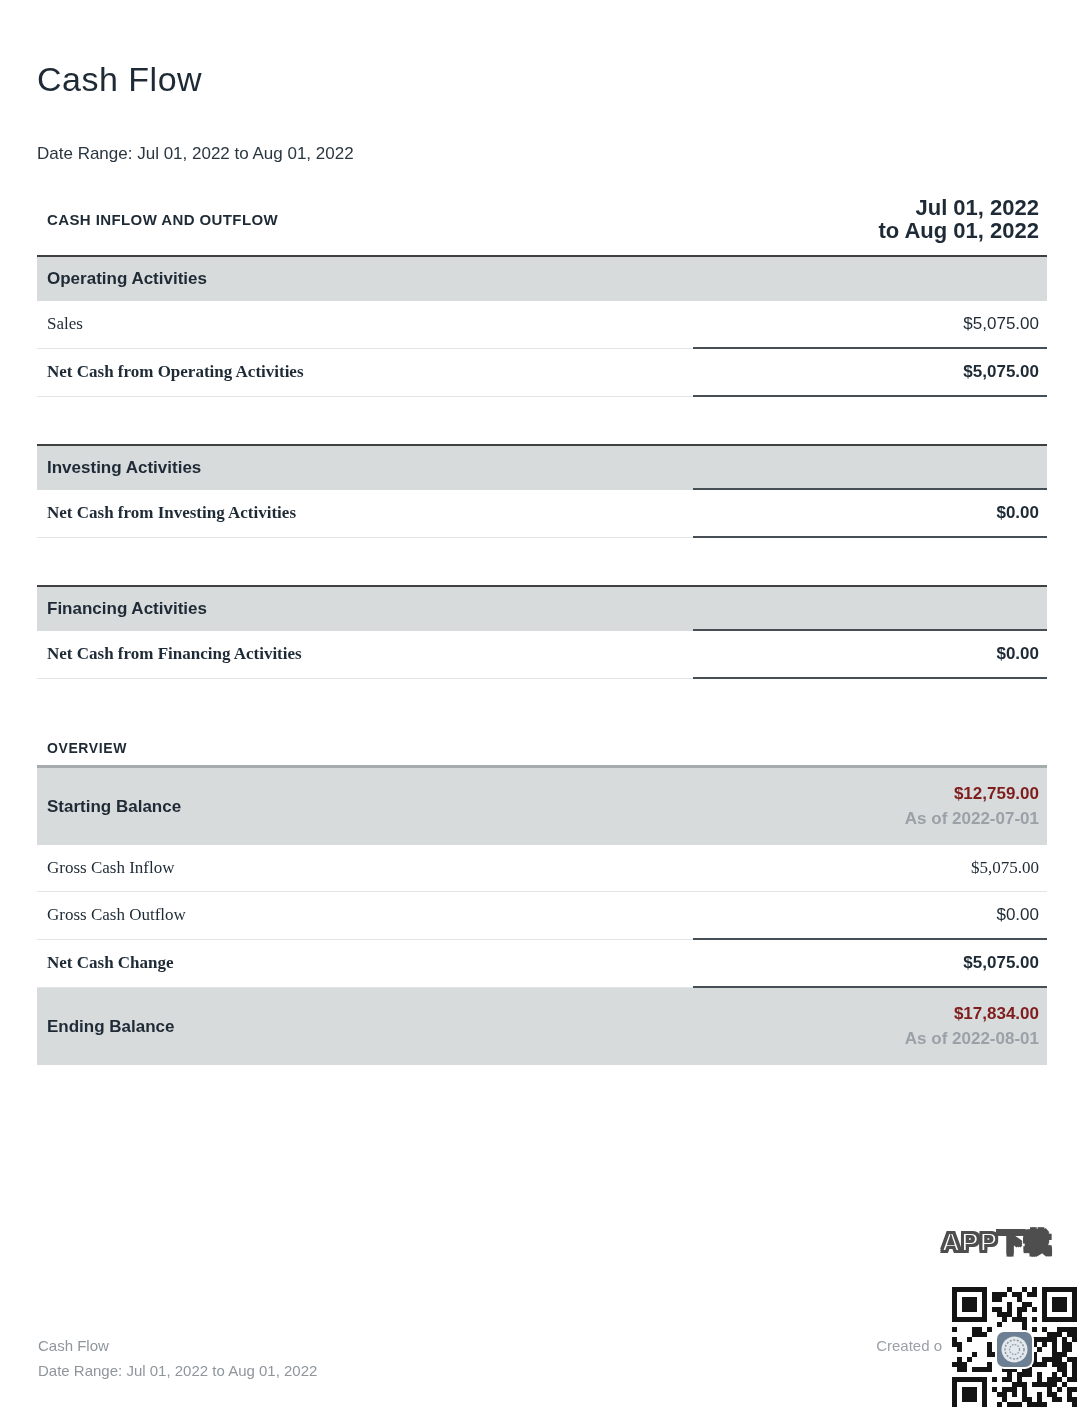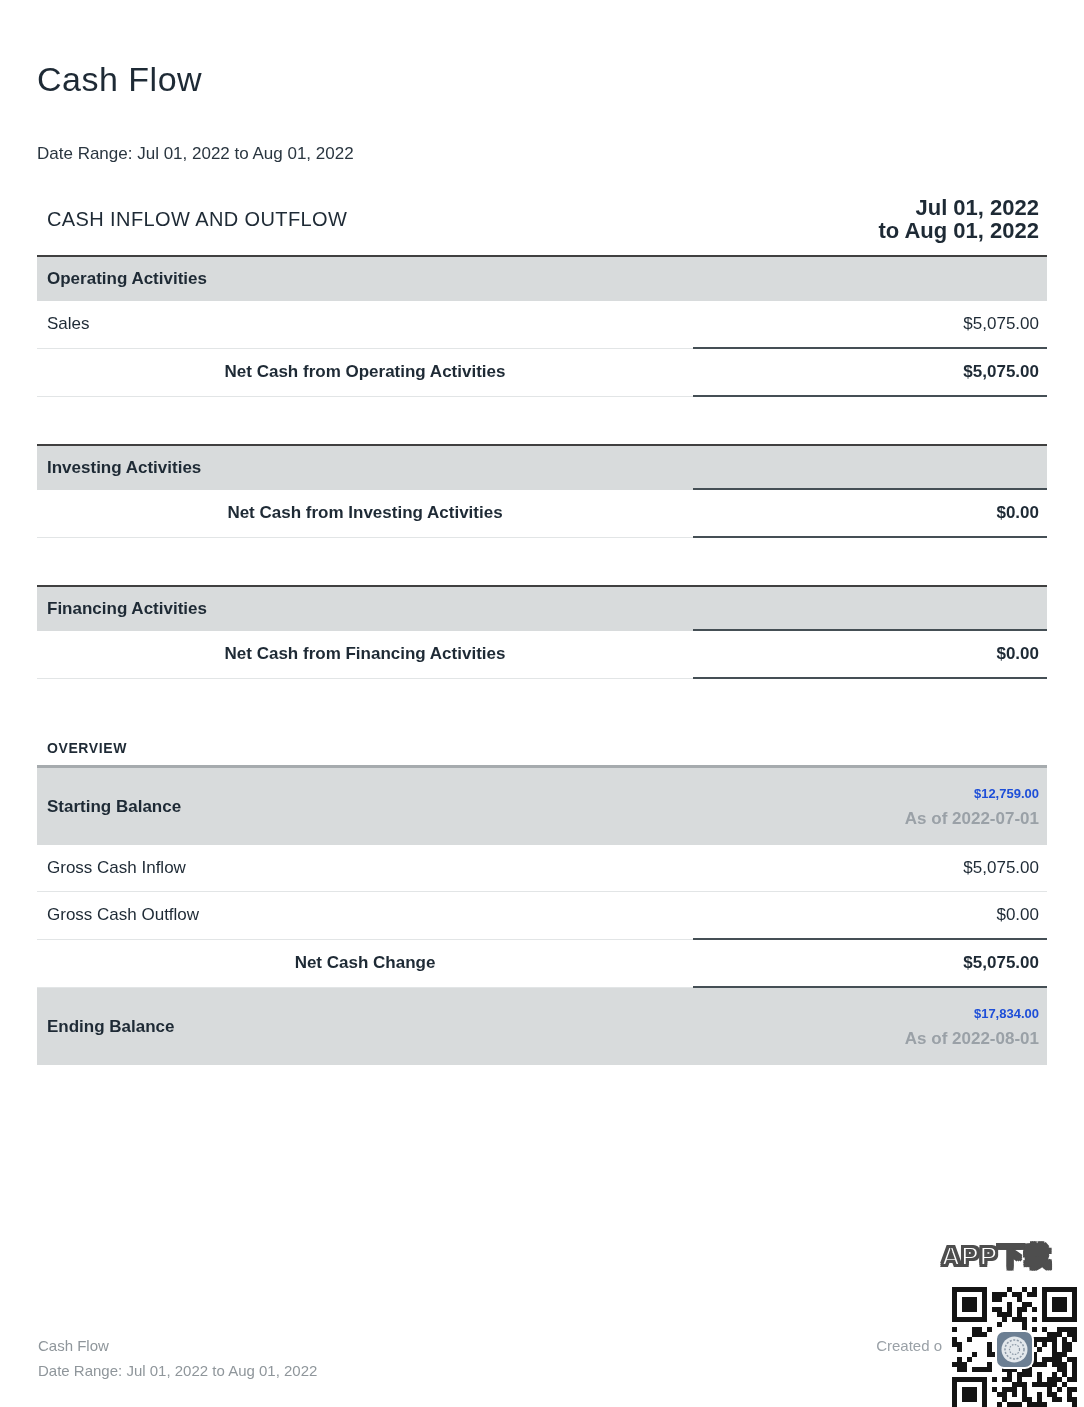--- a/index.html
+++ b/index.html
@@ -8,57 +8,57 @@
   .page {
     position:relative; width:1084px; height:1407px; background:#ffffff;
     overflow:hidden; margin:12px auto;
   }
   .content { padding:0 37px; }
   h1.title { margin-top:48px; font-size:34px; font-weight:400; letter-spacing:0.5px; color:#1e2a35; }
   .date-range { margin-top:45px; font-size:17px; color:#2a3640; }
 
   
   .tbl-header { margin-top:32px; display:flex; align-items:center; padding-bottom:13px; }
-  .tbl-header .left { flex:1; font-size:20px; font-weight:400; letter-spacing:0.4px; padding-left:10px; }
+  .tbl-header .left { flex:1; font-size:15px; font-weight:700; letter-spacing:0.4px; padding-left:10px; }
   .tbl-header .right { width:354px; text-align:right; font-size:22px; font-weight:700; line-height:23px; padding-right:8px; }
 
   
   .row { display:flex; }
   .cell { font-size:17px; }
   .cell.label { flex:1; padding:13px 10px; }
   .cell.value { width:354px; padding:13px 8px; text-align:right; }
-  .bold { font-weight:700;text-align:center; }
-  .b-light { border-bottom:1px solid #e2e5e6; }
+  .bold { font-weight:700; }
+  .b-light { border-bottom:1px solid #e2e5e6;font-family:Liberation Serif, serif; }
   .b-dark  { border-bottom:2px solid #454f55; }
 
   .section-bar { background:#d8dbdc; border-top:2px solid #404040; }
   .section-bar .cell.label { padding:12px 10px; font-weight:700; }
   .section-bar .cell.value { padding:12px 8px; }
   .section { margin-top:0; }
   .section + .section { margin-top:47px; }
 
   
   .overview-heading { margin-top:61px; font-size:14px; font-weight:700; letter-spacing:0.6px; padding-left:10px; }
   .overview { margin-top:9px; }
   .balance-row { display:flex; background:#d8dbdc; }
   .balance-row.first { border-top:3px solid #a6abae; }
   .balance-row .cell.label { display:flex; align-items:center; font-weight:700; padding:14px 10px; }
   .balance-row .cell.value { padding:13px 8px 14px; }
-  .balance-row .amount { font-weight:700; font-size:13px; line-height:25px; color:#1d4ed8; }
+  .balance-row .amount { font-weight:700; font-size:17px; line-height:25px; color:#7f1d1d; }
   .balance-row .asof { font-weight:700; font-size:17px; line-height:25px; color:#9aa1a7; }
 
   
   .footer-left { position:absolute; left:38px; bottom:36px; font-size:15px; color:#8f969b; line-height:25px; }
   .footer-created { position:absolute; right:142px; bottom:65px; font-size:15px; color:#9aa1a7; white-space:nowrap; }
 
   
   .qr-wrap { position:absolute; right:0; bottom:0; width:139px; height:139px; background:#ffffff;
              display:flex; align-items:center; justify-content:center; }
   .qr-caption {
-    position:absolute; right:32px; bottom:145px; font-size:26px; font-weight:700;
+    position:absolute; right:32px; bottom:159px; font-size:26px; font-weight:700;
     color:#ffffff; letter-spacing:1px;
     -webkit-text-stroke:2px #4e4e4e;
     text-shadow:-2px -2px 0 #4e4e4e, 2px -2px 0 #4e4e4e, -2px 2px 0 #4e4e4e, 2px 2px 0 #4e4e4e,
                 0 -2px 0 #4e4e4e, 0 2px 0 #4e4e4e, -2px 0 0 #4e4e4e, 2px 0 0 #4e4e4e;
   }
 </style>
 </head>
 <body>
 
 <div class="page">

